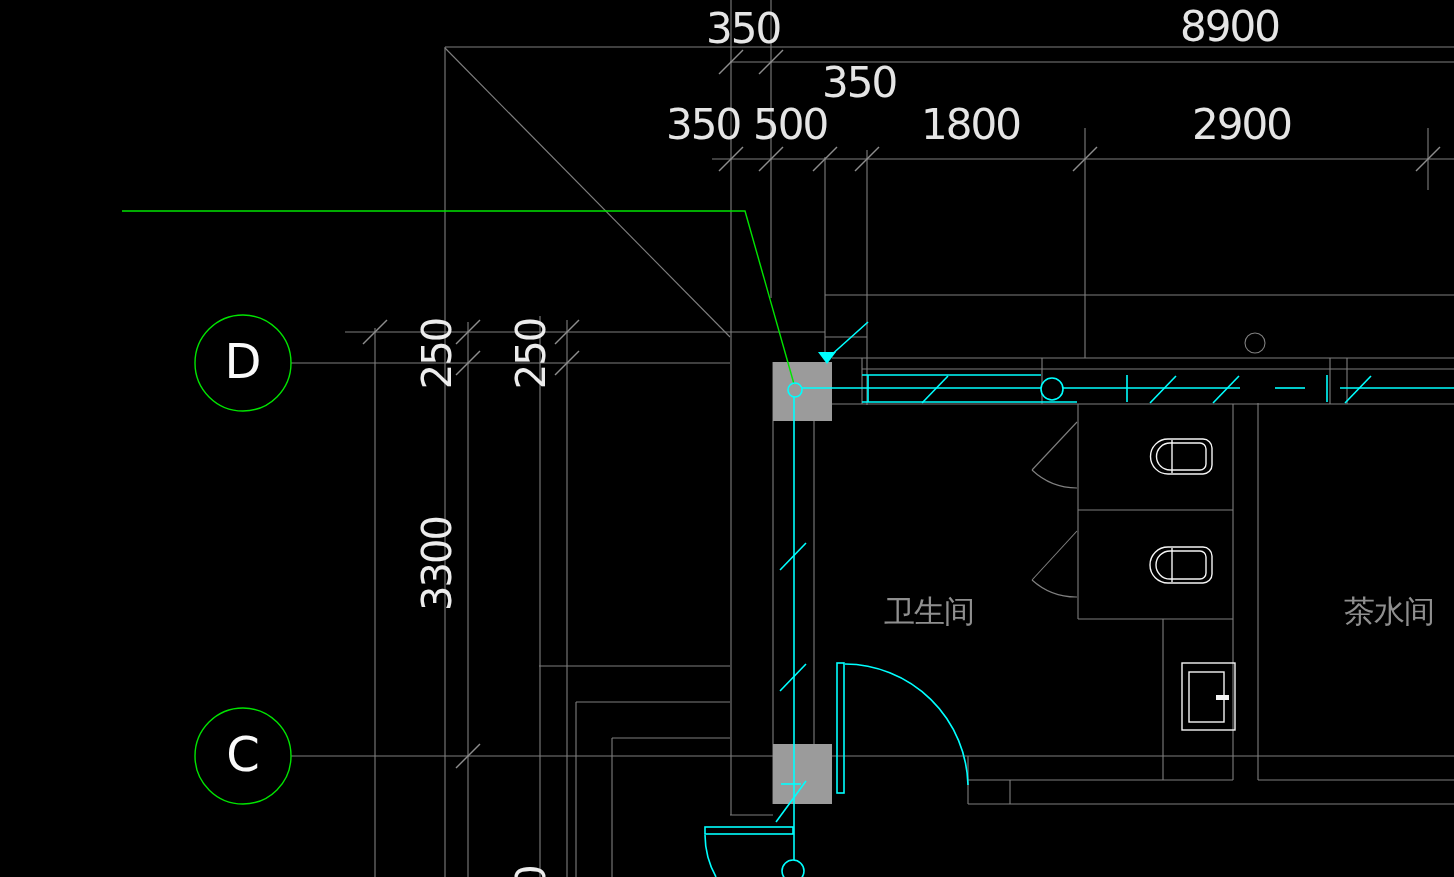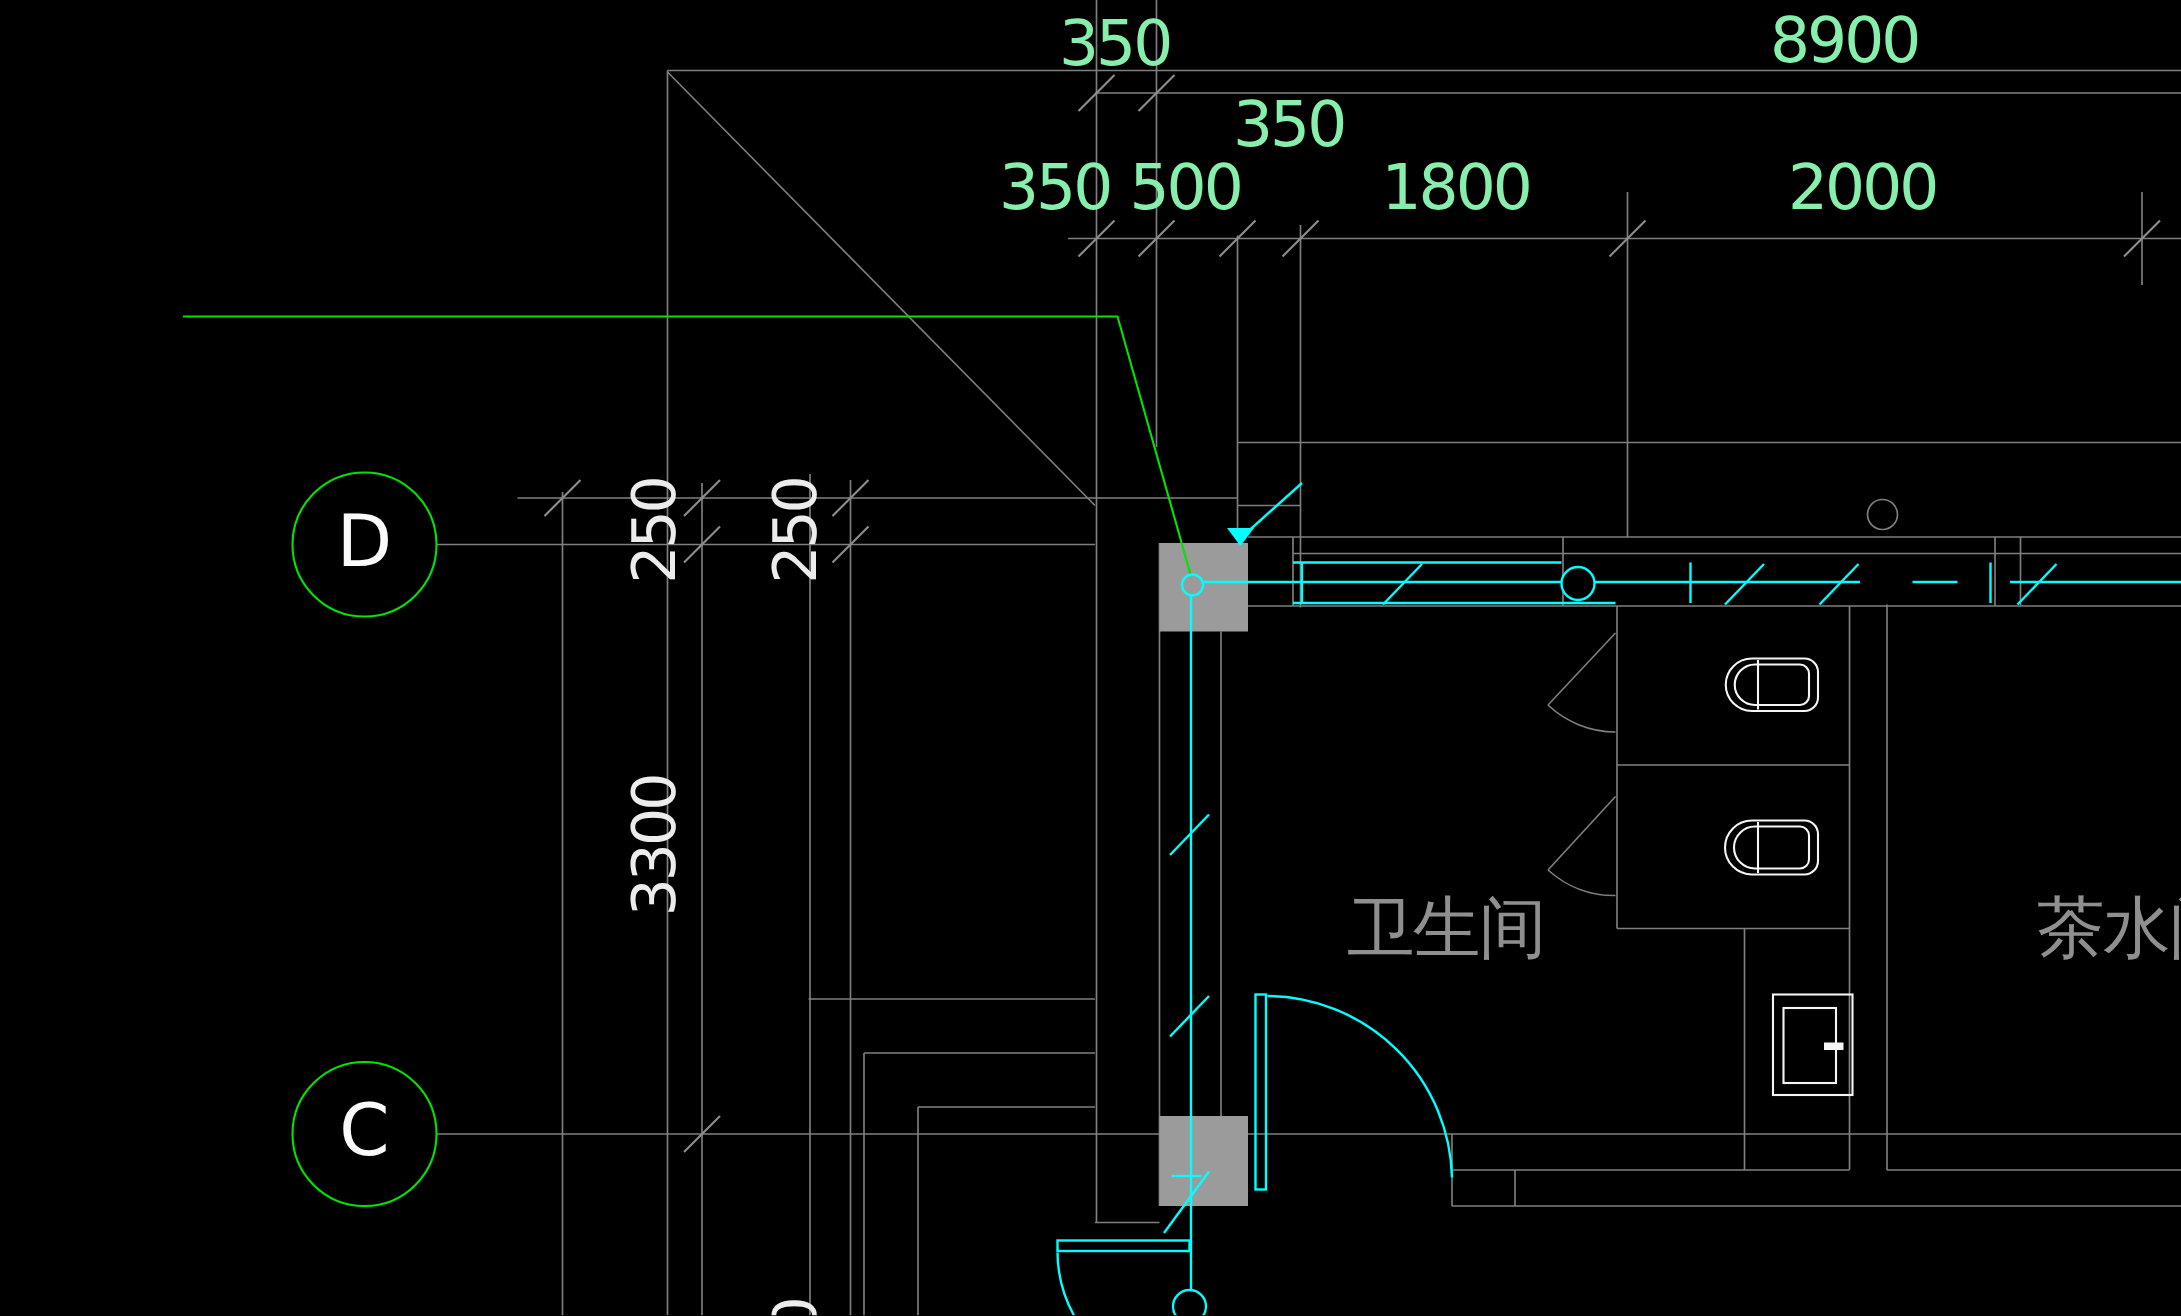--- a/index.html
+++ b/index.html
@@ -1,25 +1,25 @@
 <!DOCTYPE html>
 <html><head>
 <meta charset="utf-8">
 <style>
   html,body{margin:0;padding:0;background:#000;}
   #stage{position:relative;width:1454px;height:877px;background:#000;overflow:hidden;
          font-family:"DejaVu Sans",sans-serif;}
   #stage svg{position:absolute;left:0;top:0;}
   .txt{position:absolute;white-space:pre;color:#ececec;}
-  .dim{font-size:42px;letter-spacing:-2px;line-height:1;color:#86efac;}
+  .dim{font-size:42px;letter-spacing:-2px;line-height:1;color:#e5e5e5;}
   .ann{font-size:33px;letter-spacing:-1px;line-height:1;color:#f0f0f0;}
   .gridlbl{font-size:48px;line-height:1;color:#fafafa;transform:translate(-50%,-54%);}
   .vdim{font-size:40px;letter-spacing:-2px;line-height:1;color:#ececec;
         transform:translate(-50%,-50%) rotate(-90deg);}
-  .room{font-size:45px;letter-spacing:-1px;line-height:1;color:#8f8f8f;margin-left:14px;}
+  .room{font-size:31px;letter-spacing:-1px;line-height:1;color:#8f8f8f;}
   
   .g{stroke:#7f7f7f;stroke-width:1.1;fill:none;}
   .gt{stroke:#8d8d8d;stroke-width:1.4;fill:none;}   
   .w{stroke:#f5f5f5;stroke-width:1.4;fill:none;}
   .gr{stroke:#00e400;stroke-width:1.4;fill:none;}
   .c{stroke:#00ffff;stroke-width:1.6;fill:none;}
   .cf{fill:#00ffff;stroke:none;}
   .col{fill:#9b9b9b;stroke:none;}
 </style>
 </head>
@@ -169,21 +169,21 @@
       <path class="c" d="M705 835 A88 88 0 0 0 716 877"></path>
     </g>
   </svg>
 
   <div class="txt dim" style="left:1180px;top:6px;">8900</div>
   <div class="txt dim" style="left:706px;top:8px;">350</div>
   <div class="txt dim" style="left:822px;top:62px;">350</div>
   <div class="txt dim" style="left:666px;top:104px;">350</div>
   <div class="txt dim" style="left:753px;top:104px;">500</div>
   <div class="txt dim" style="left:921px;top:104px;text-align:right;">1800</div>
-  <div class="txt dim" style="left:1192px;top:104px;">2000</div>
+  <div class="txt dim" style="left:1192px;top:104px;">2900</div>
 
 
   <div class="txt gridlbl" style="left:243px;top:363px;">D</div>
   <div class="txt gridlbl" style="left:243px;top:756px;">C</div>
 
   <div class="txt vdim" style="left:437px;top:354px;">250</div>
   <div class="txt vdim" style="left:531px;top:354px;">250</div>
   <div class="txt vdim" style="left:437px;top:564px;">3300</div>
   <div class="txt vdim" style="left:531px;top:878px;">0</div>
 

